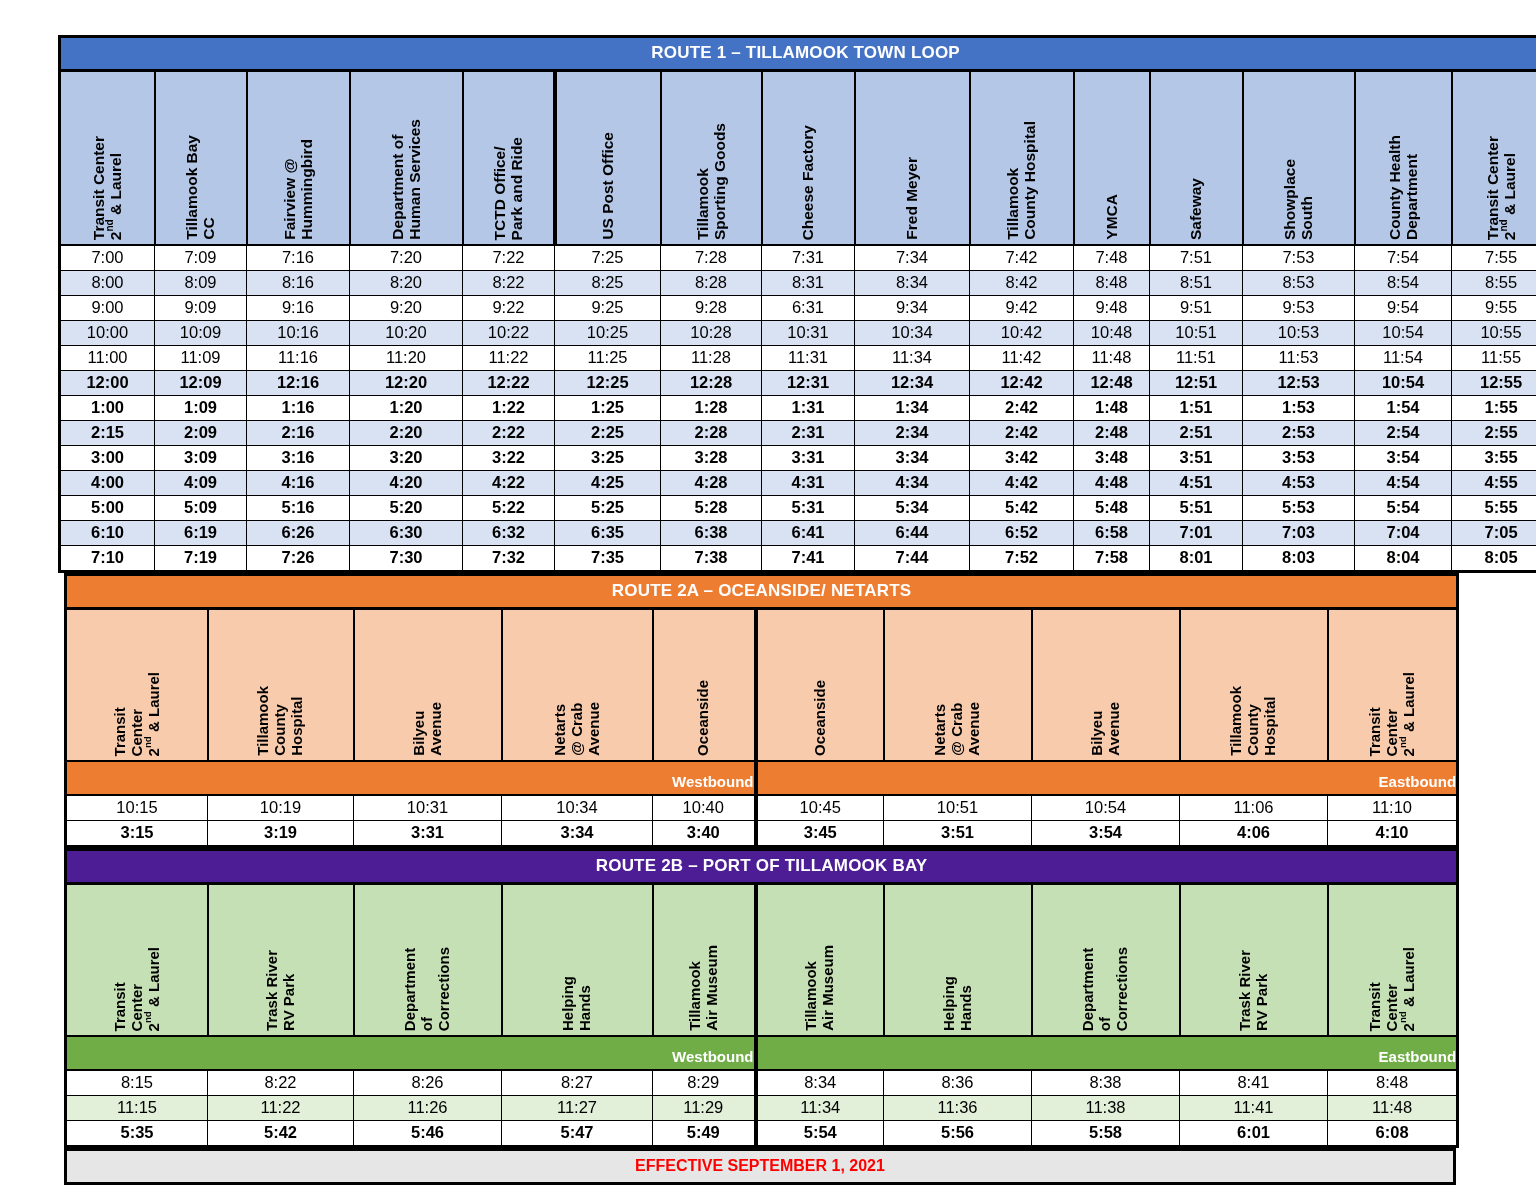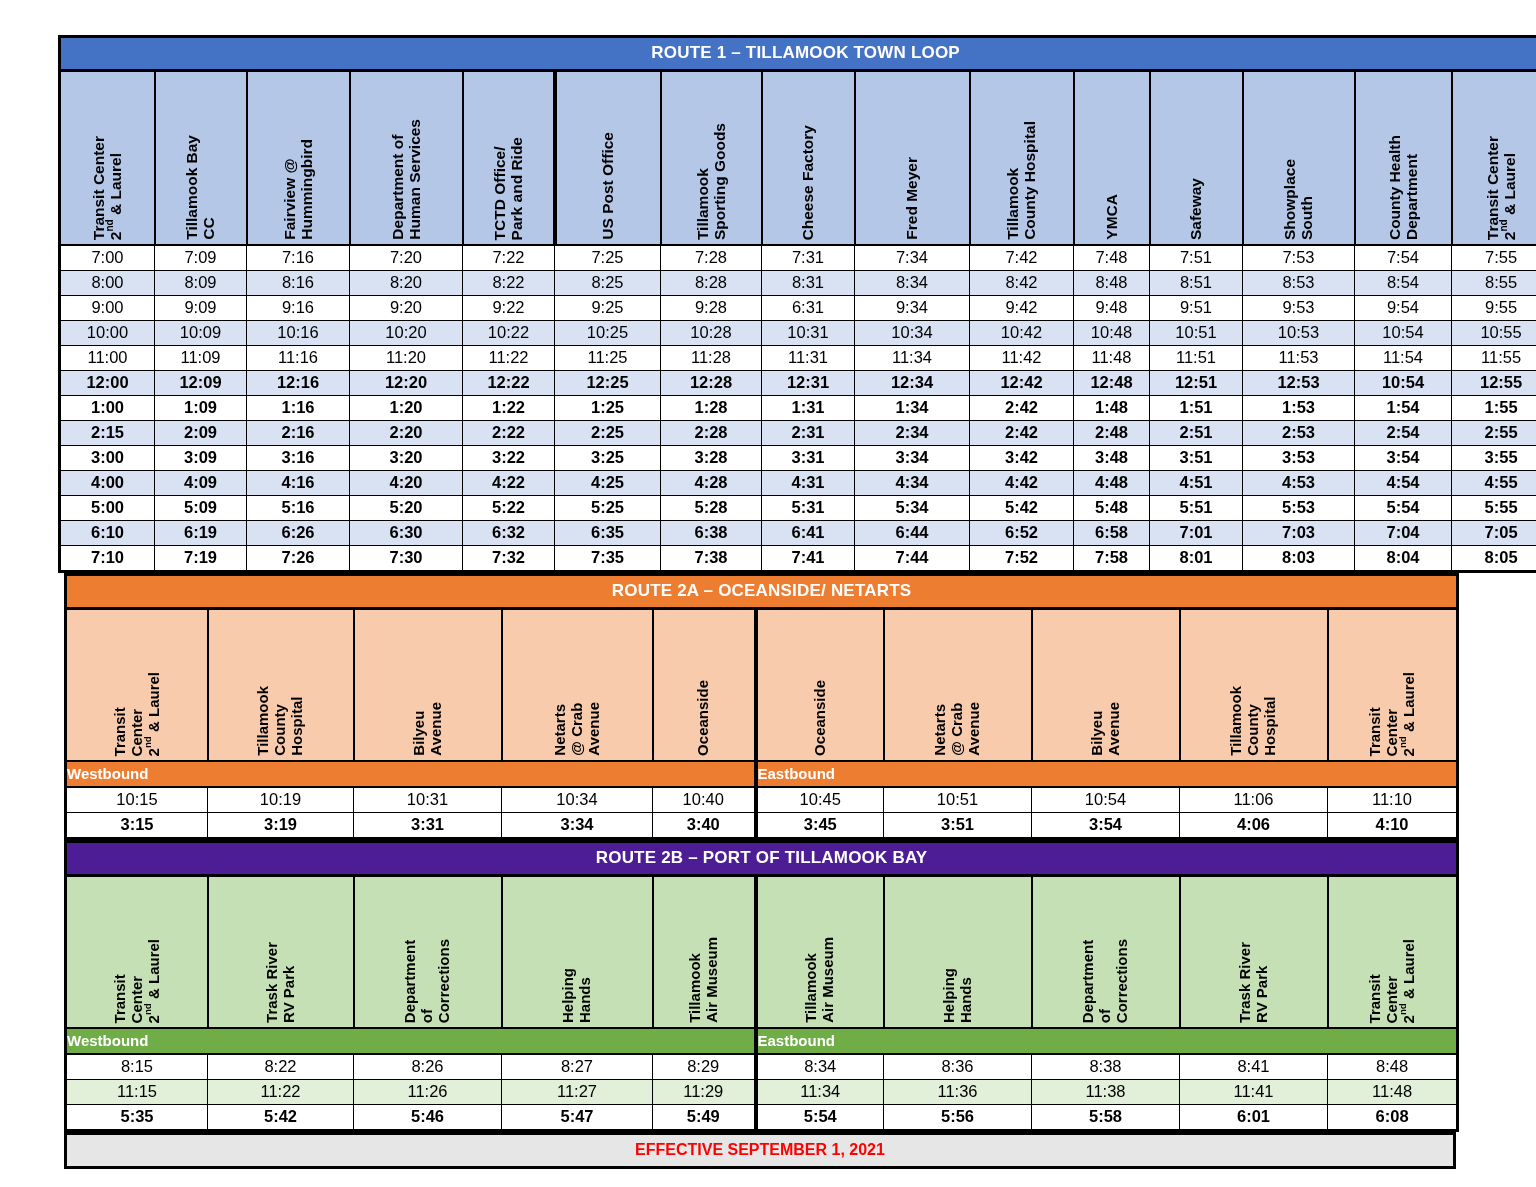--- a/index.html
+++ b/index.html
@@ -37,25 +37,25 @@
     letter-spacing: .2px;
     padding: 5px 0 6px;
     border: 3px solid #000;
   }
   .banner.blue td  { background: #4472C4; }
   .banner.orange td{ background: #ED7D31; }
   .banner.green td { background: #4c1d95; }
 
   
   .dirband td {
-    text-align: left;
+    text-align: right;
     font-weight: bold;
     color: #ffffff;
     font-size: 15px;
-    padding: 3px 0 4px;
+    padding: 11px 0 4px;
     border: 2px solid #000;
   }
   .dirband.orange td { background: #ED7D31; }
   .dirband.green td  { background: #70AD47; }
 
   
   .stops th {
     border: 2px solid #000;
     padding: 0;
     vertical-align: bottom;

